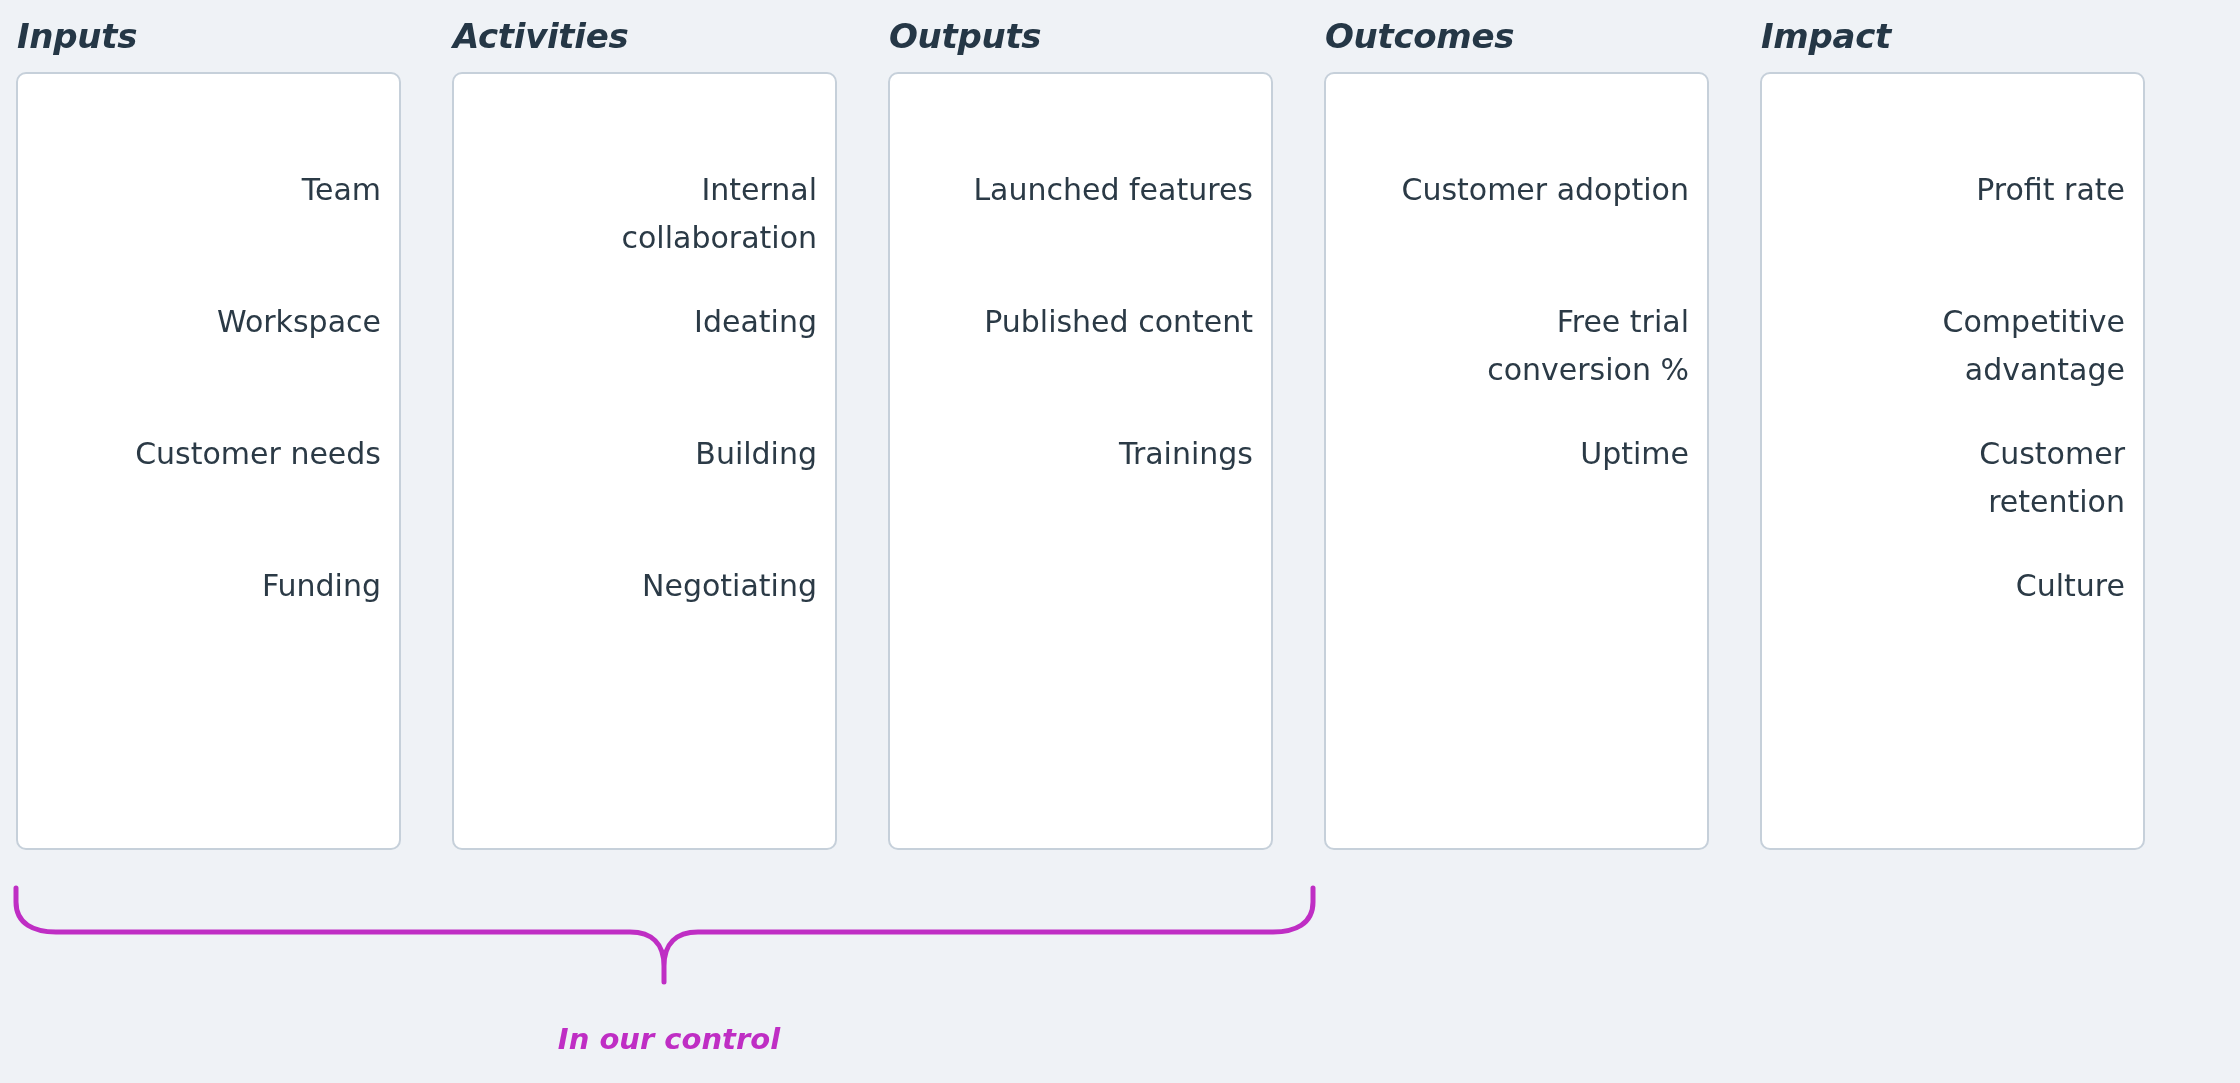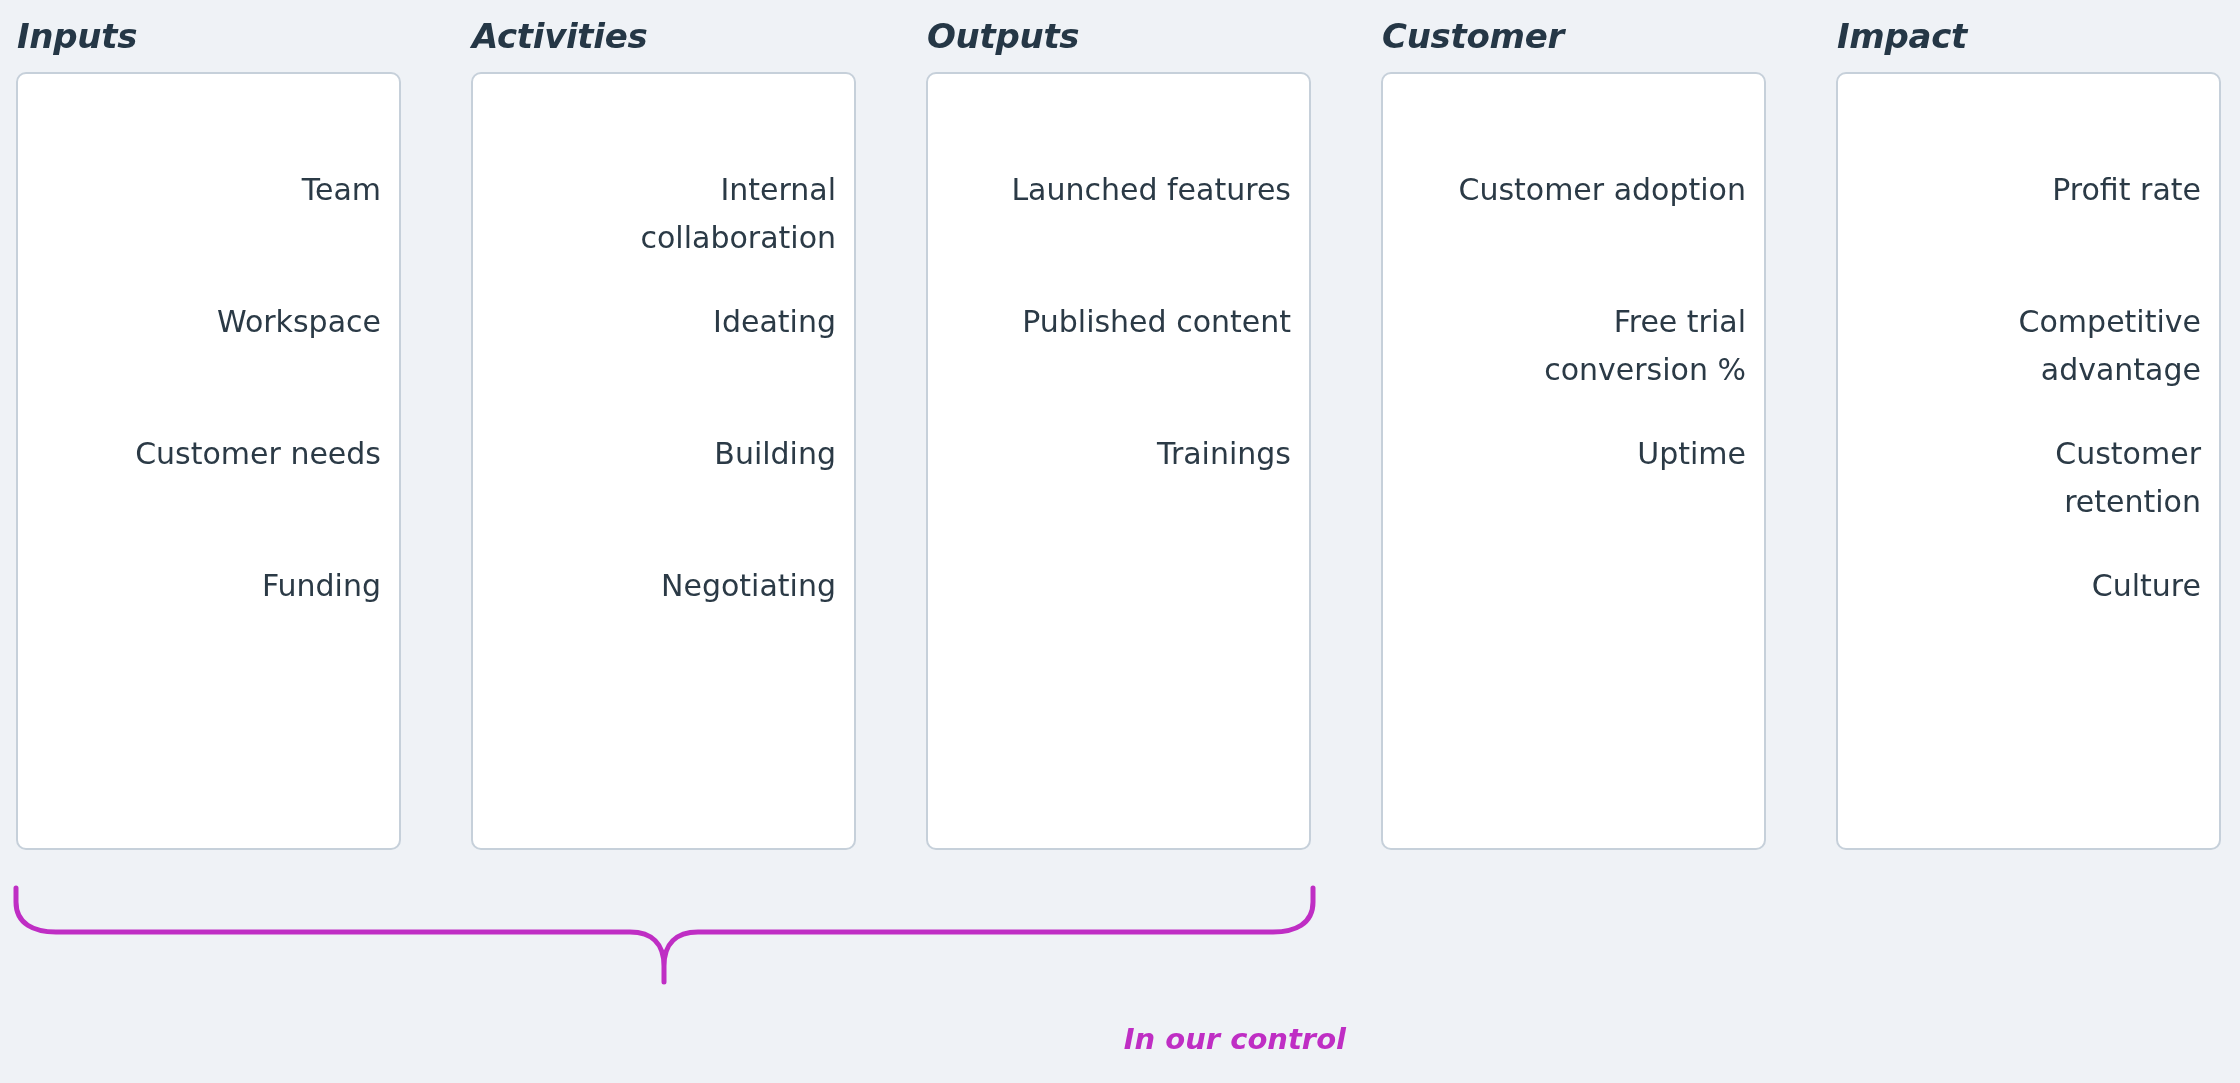--- a/index.html
+++ b/index.html
@@ -25,21 +25,21 @@
 
   
   .columns {
     position: absolute;
     left: 16px;
     top: 0px;
     width: 2210px;
     height: 850px;
     display: flex;
     flex-direction: row;
-    gap: 70px;
+    gap: 51px;
   }
 
   .column {
     width: 385px;
     display: flex;
     flex-direction: column;
   }
 
   .col-heading {
     font-size: 34px;
@@ -89,24 +89,24 @@
     top: 868px;
     width: 1340px;
     height: 130px;
   }
   .brace-wrap svg {
     display: block;
   }
 
   .brace-label {
     position: absolute;
-    left: 16px;
+    left: 4px;
     top: 1022px;
     width: 1330px;
-    text-align: right;
+    text-align: center;
     font-size: 29px;
     font-weight: bold;
     font-style: italic;
     color: #bf2ec4;
     letter-spacing: 0px;
   }
 </style>
 </head>
 <body>
 
@@ -143,21 +143,21 @@
       <div class="card">
         <ul class="item-list">
           <li class="item">Launched features</li>
           <li class="item">Published content</li>
           <li class="item">Trainings</li>
         </ul>
       </div>
     </div>
 
     <div class="column">
-      <div class="col-heading">Customer</div>
+      <div class="col-heading">Outcomes</div>
       <div class="card">
         <ul class="item-list">
           <li class="item">Customer adoption</li>
           <li class="item">Free trial conversion %</li>
           <li class="item">Uptime</li>
         </ul>
       </div>
     </div>
 
     <div class="column">

